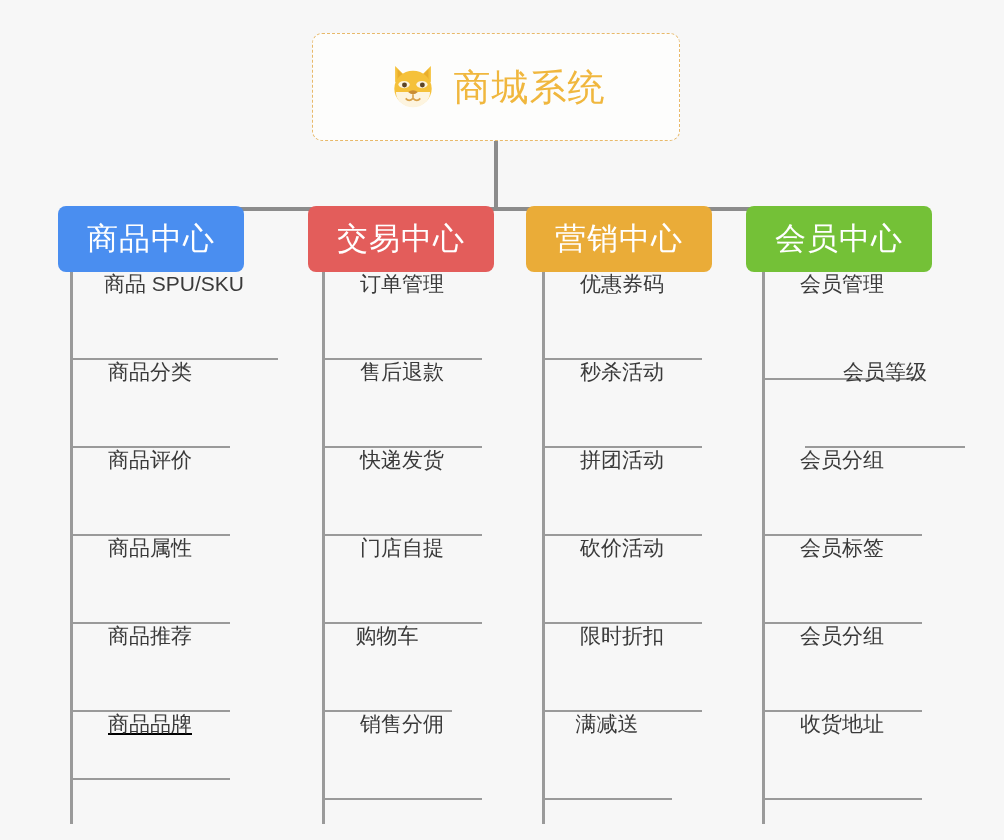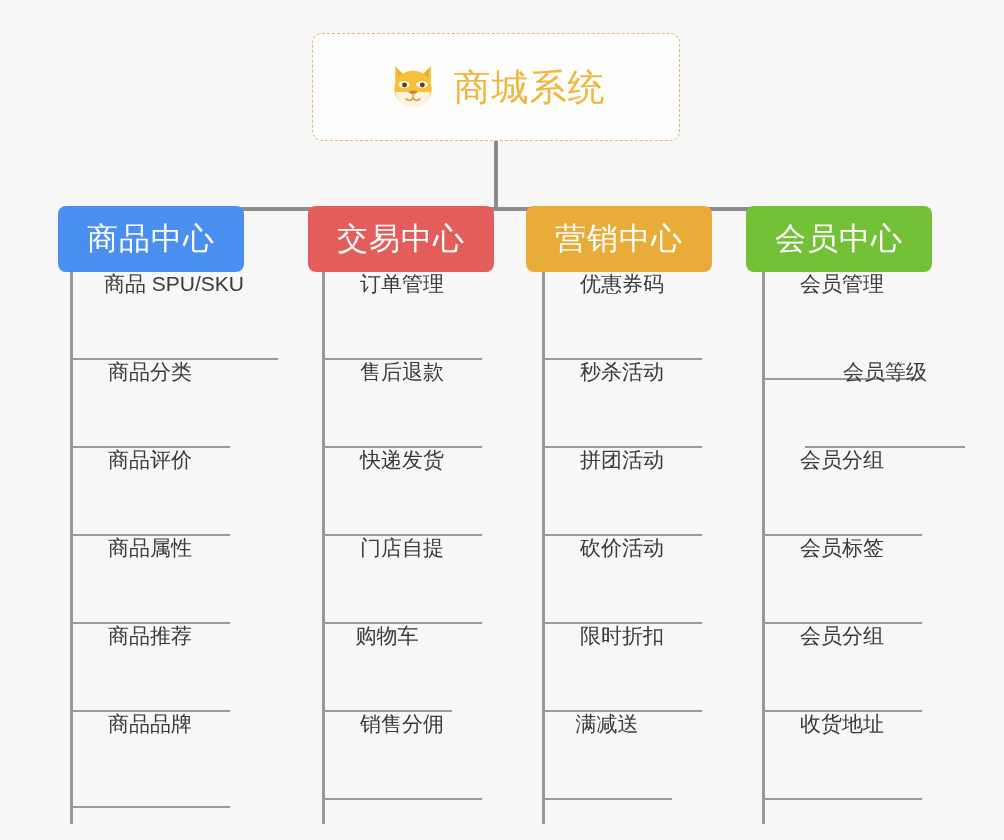--- a/index.html
+++ b/index.html
@@ -157,21 +157,21 @@
       </div>
     <div class="leaf" style="left:0; top:176px;width:160px; height:88px;">
         <span class="leaf-label">商品评价</span>
       </div>
     <div class="leaf" style="left:0; top:264px;width:160px; height:88px;">
         <span class="leaf-label">商品属性</span>
       </div>
     <div class="leaf" style="left:0; top:352px;width:160px; height:88px;">
         <span class="leaf-label">商品推荐</span>
       </div>
-    <div class="leaf" style="left:0; top:440px;width:160px; height:96px;">
+    <div class="leaf" style="left:0; top:440px;width:160px; height:68px;text-decoration:underline;">
         <span class="leaf-label">商品品牌</span>
       </div>
   </div>
 
   <div class="branch" style="left:322px; top:272px; width:180px; height:552px;">
     <div class="spine" style="height:552px;"></div>
     <div class="leaf" style="left:0; top:0;   width:160px; height:88px;">
         <span class="leaf-label">订单管理</span>
       </div>
     <div class="leaf" style="left:0; top:88px; width:160px; height:88px;">

